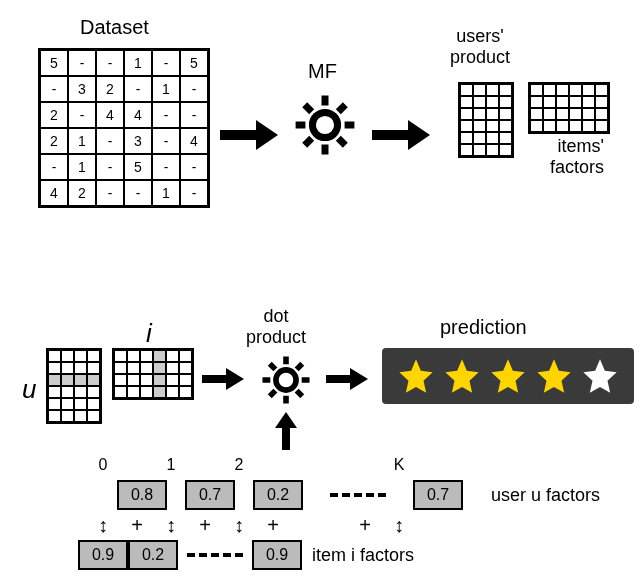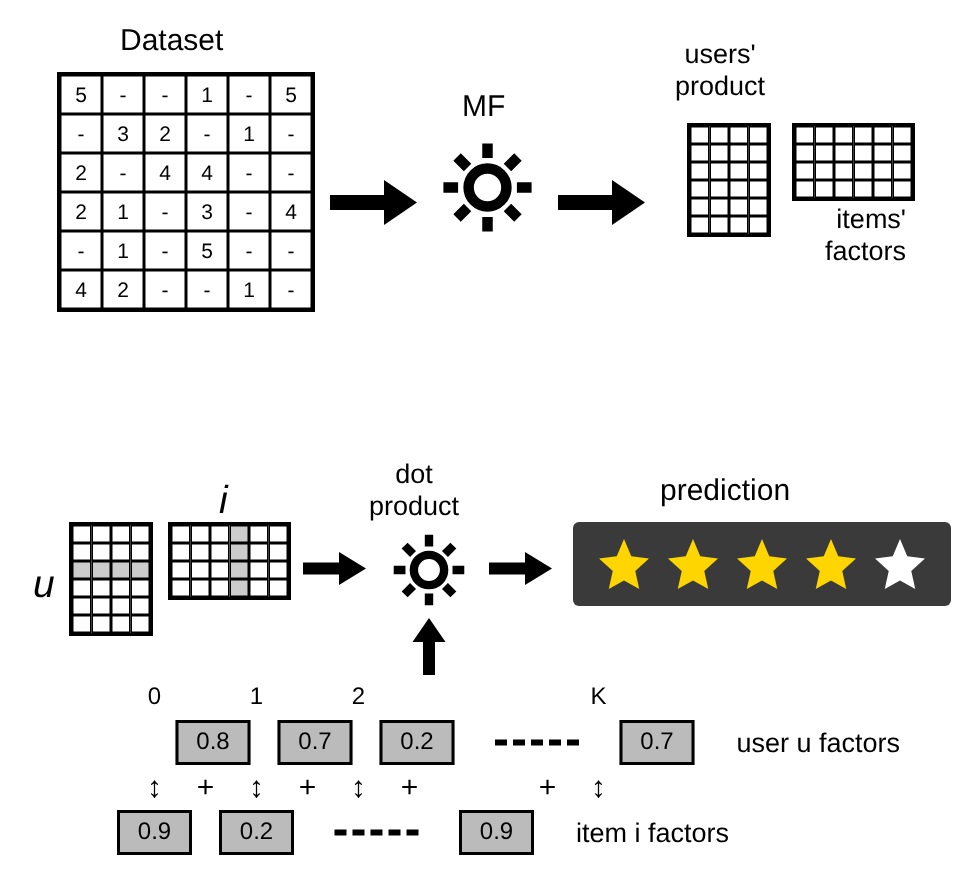--- a/index.html
+++ b/index.html
@@ -331,21 +331,21 @@
     <div style="width:18px;text-align:center;" class="plus">+</div>
     <div style="width:50px;text-align:center;" class="dbl-arrow">↕</div>
     <div style="width:18px;text-align:center;" class="plus">+</div>
     <div style="width:50px;text-align:center;" class="dbl-arrow">↕</div>
     <div style="width:18px;text-align:center;" class="plus">+</div>
     <div style="width:74px;"></div>
     <div style="width:18px;text-align:center;" class="plus">+</div>
     <div style="width:50px;text-align:center;" class="dbl-arrow">↕</div>
   </div>
 
-  <div style="position:absolute;left:58px;top:240px;display:flex;gap:18px;align-items:center;">
+  <div style="position:absolute;left:58px;top:240px;display:flex;align-items:center;">
     <div class="factor-box">0.9</div>
     <div class="factor-box">0.2</div>
     <div class="dashes" style="width:74px;justify-content:center;">
         <div class="dash"></div>
         <div class="dash"></div>
         <div class="dash"></div>
         <div class="dash"></div>
         <div class="dash"></div>
       </div>
     <div class="factor-box">0.9</div>

